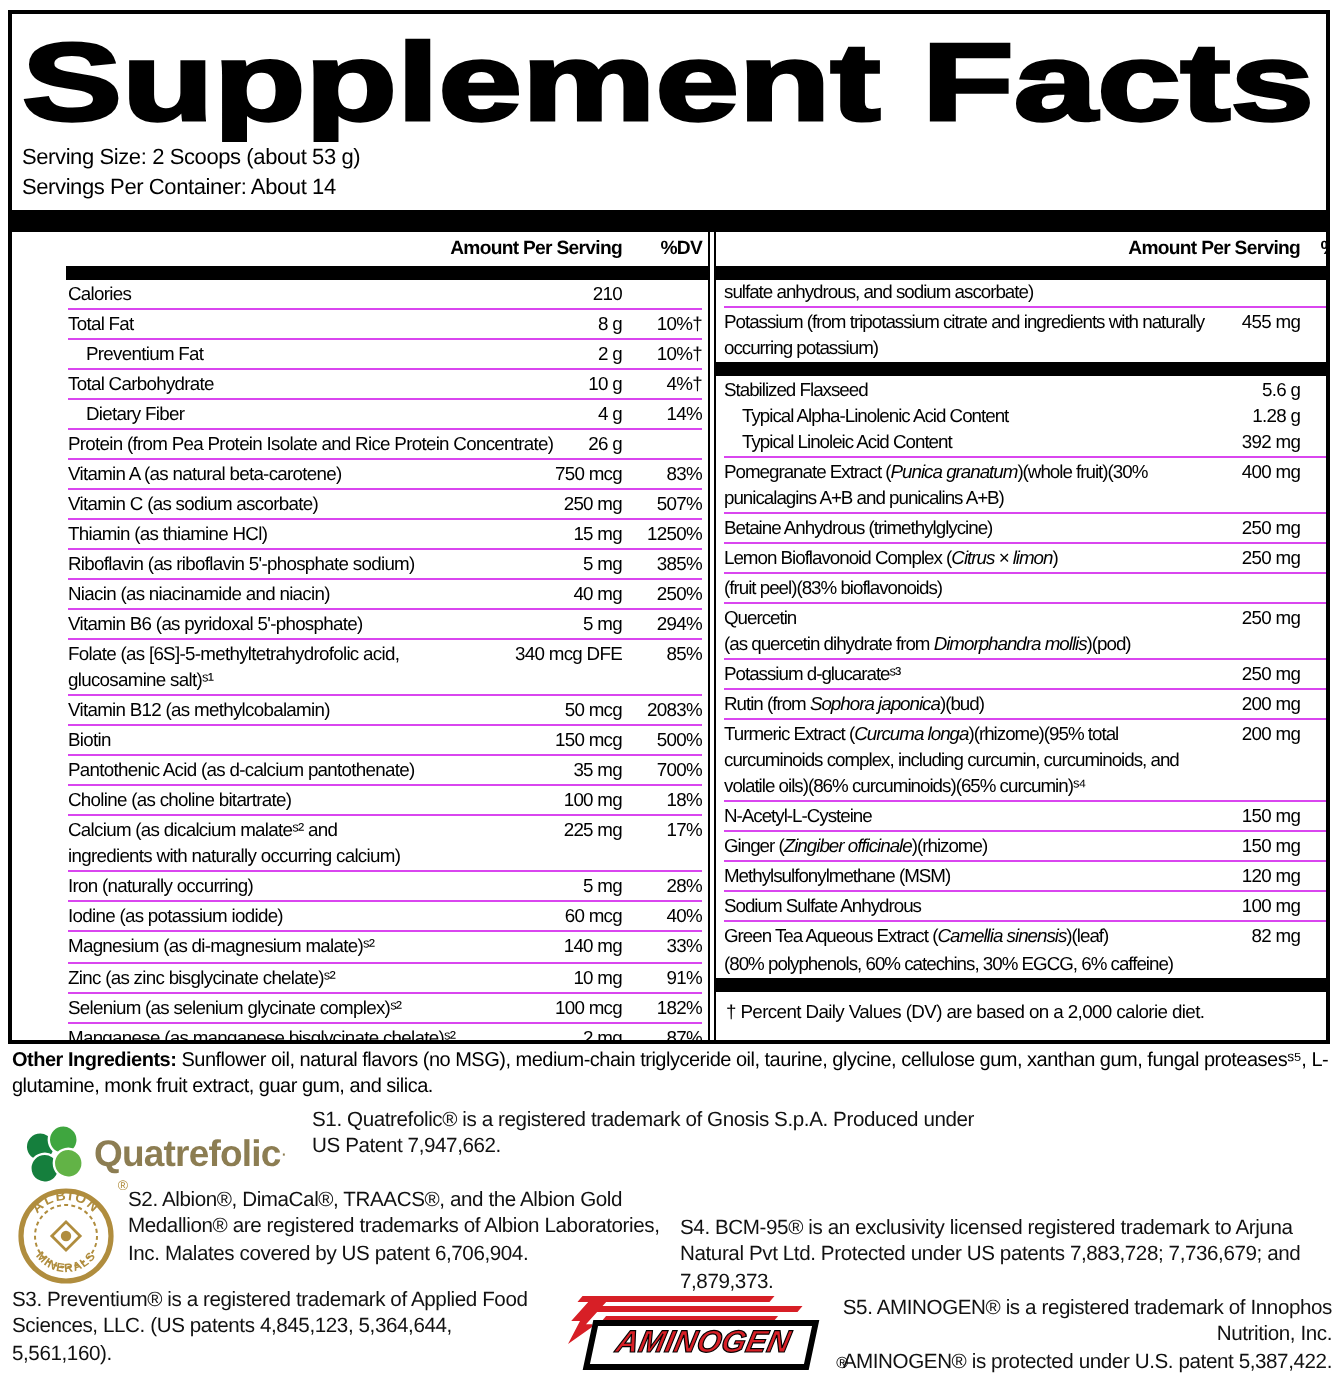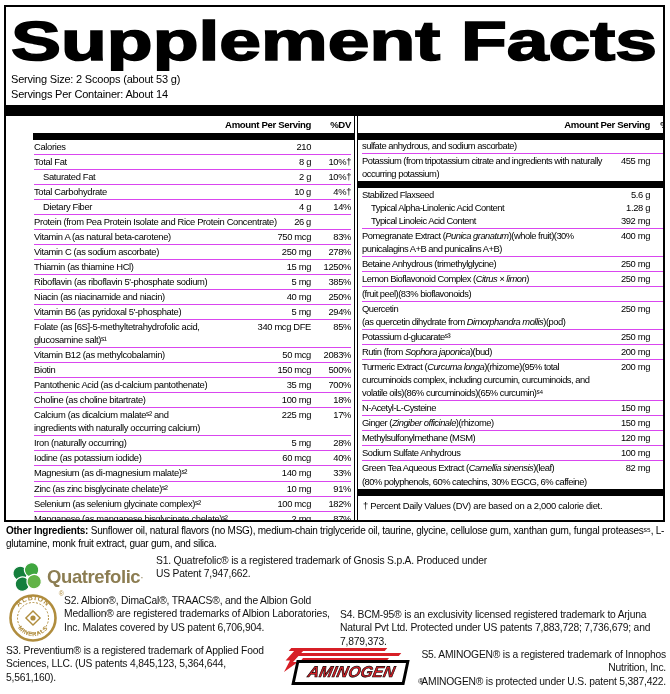--- a/index.html
+++ b/index.html
@@ -82,21 +82,21 @@
               <span class="nm">Calories</span>
               <span class="amt">210</span>
               <span class="dv"></span>
             </div>
             <div class="row">
               <span class="nm">Total Fat</span>
               <span class="amt">8 g</span>
               <span class="dv">10%†</span>
             </div>
             <div class="row indent">
-              <span class="nm">Saturated Fat</span>
+              <span class="nm">Preventium Fat</span>
               <span class="amt">2 g</span>
               <span class="dv">10%†</span>
             </div>
             <div class="row">
               <span class="nm">Total Carbohydrate</span>
               <span class="amt">10 g</span>
               <span class="dv">4%†</span>
             </div>
             <div class="row indent">
               <span class="nm">Dietary Fiber</span>
@@ -109,21 +109,21 @@
               <span class="dv"></span>
             </div>
             <div class="row">
               <span class="nm">Vitamin A (as natural beta-carotene)</span>
               <span class="amt">750 mcg</span>
               <span class="dv">83%</span>
             </div>
             <div class="row">
               <span class="nm">Vitamin C (as sodium ascorbate)</span>
               <span class="amt">250 mg</span>
-              <span class="dv">278%</span>
+              <span class="dv">507%</span>
             </div>
             <div class="row">
               <span class="nm">Thiamin (as thiamine HCl)</span>
               <span class="amt">15 mg</span>
               <span class="dv">1250%</span>
             </div>
             <div class="row">
               <span class="nm">Riboflavin (as riboflavin 5'-phosphate sodium)</span>
               <span class="amt">5 mg</span>
               <span class="dv">385%</span>

